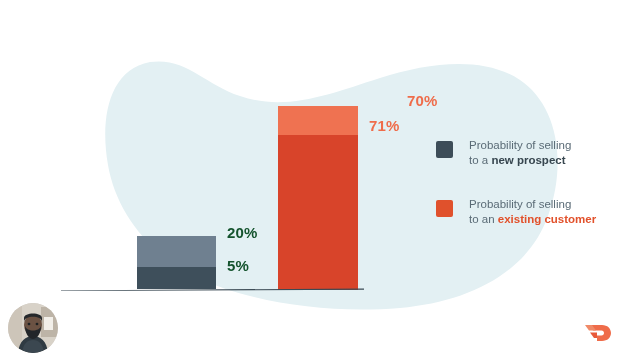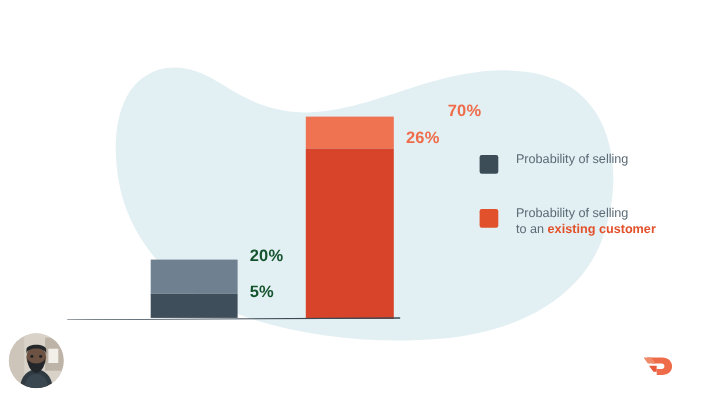--- a/index.html
+++ b/index.html
@@ -155,28 +155,31 @@
     <div class="bar-seg" id="orange-seg-bottom"></div>
   </div>
 
   <svg id="baseline" viewBox="0 0 303 3" preserveAspectRatio="none" xmlns="http://www.w3.org/2000/svg">
     <path d="M 0 2.4 L 303 0.4 L 303 1.8 L 0 3 Z" fill="#3b4a54"></path>
   </svg>
 
   <div class="value-label value-gray" id="label-20">20%</div>
   <div class="value-label value-gray" id="label-5">5%</div>
   <div class="value-label value-orange" id="label-70">70%</div>
-  <div class="value-label value-orange" id="label-60">26%</div>
+  <div class="value-label value-orange" id="label-60">71%</div>
 
   <div id="legend">
 
     <div class="legend-row">
       <div class="legend-swatch slate"></div>
       <div class="legend-text">
         <span>Probability of selling</span>
+        <span class="legend-line2">
+          <span>to a </span><span class="emph-slate">new prospect</span>
+        </span>
       </div>
     </div>
 
     <div class="legend-row">
       <div class="legend-swatch orange"></div>
       <div class="legend-text">
         <span>Probability of selling</span>
         <span class="legend-line2">
           <span>to an </span><span class="emph-orange">existing customer</span>
         </span>

